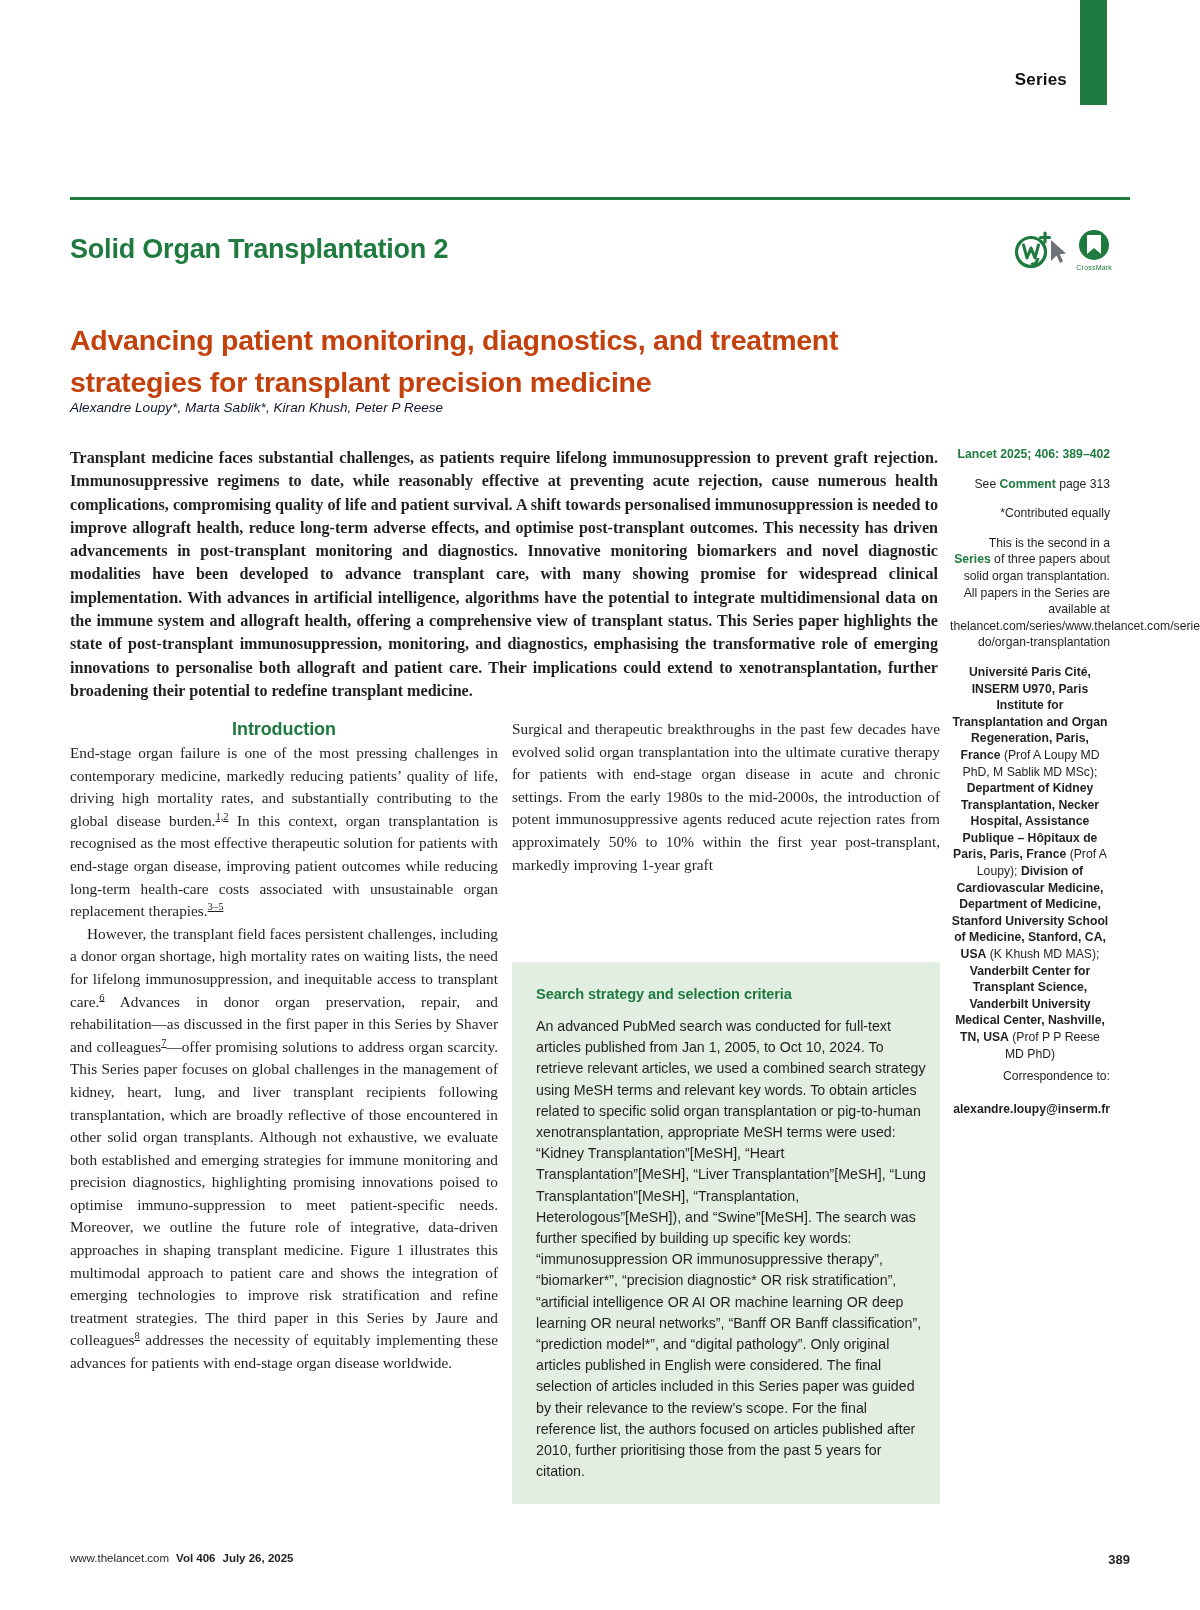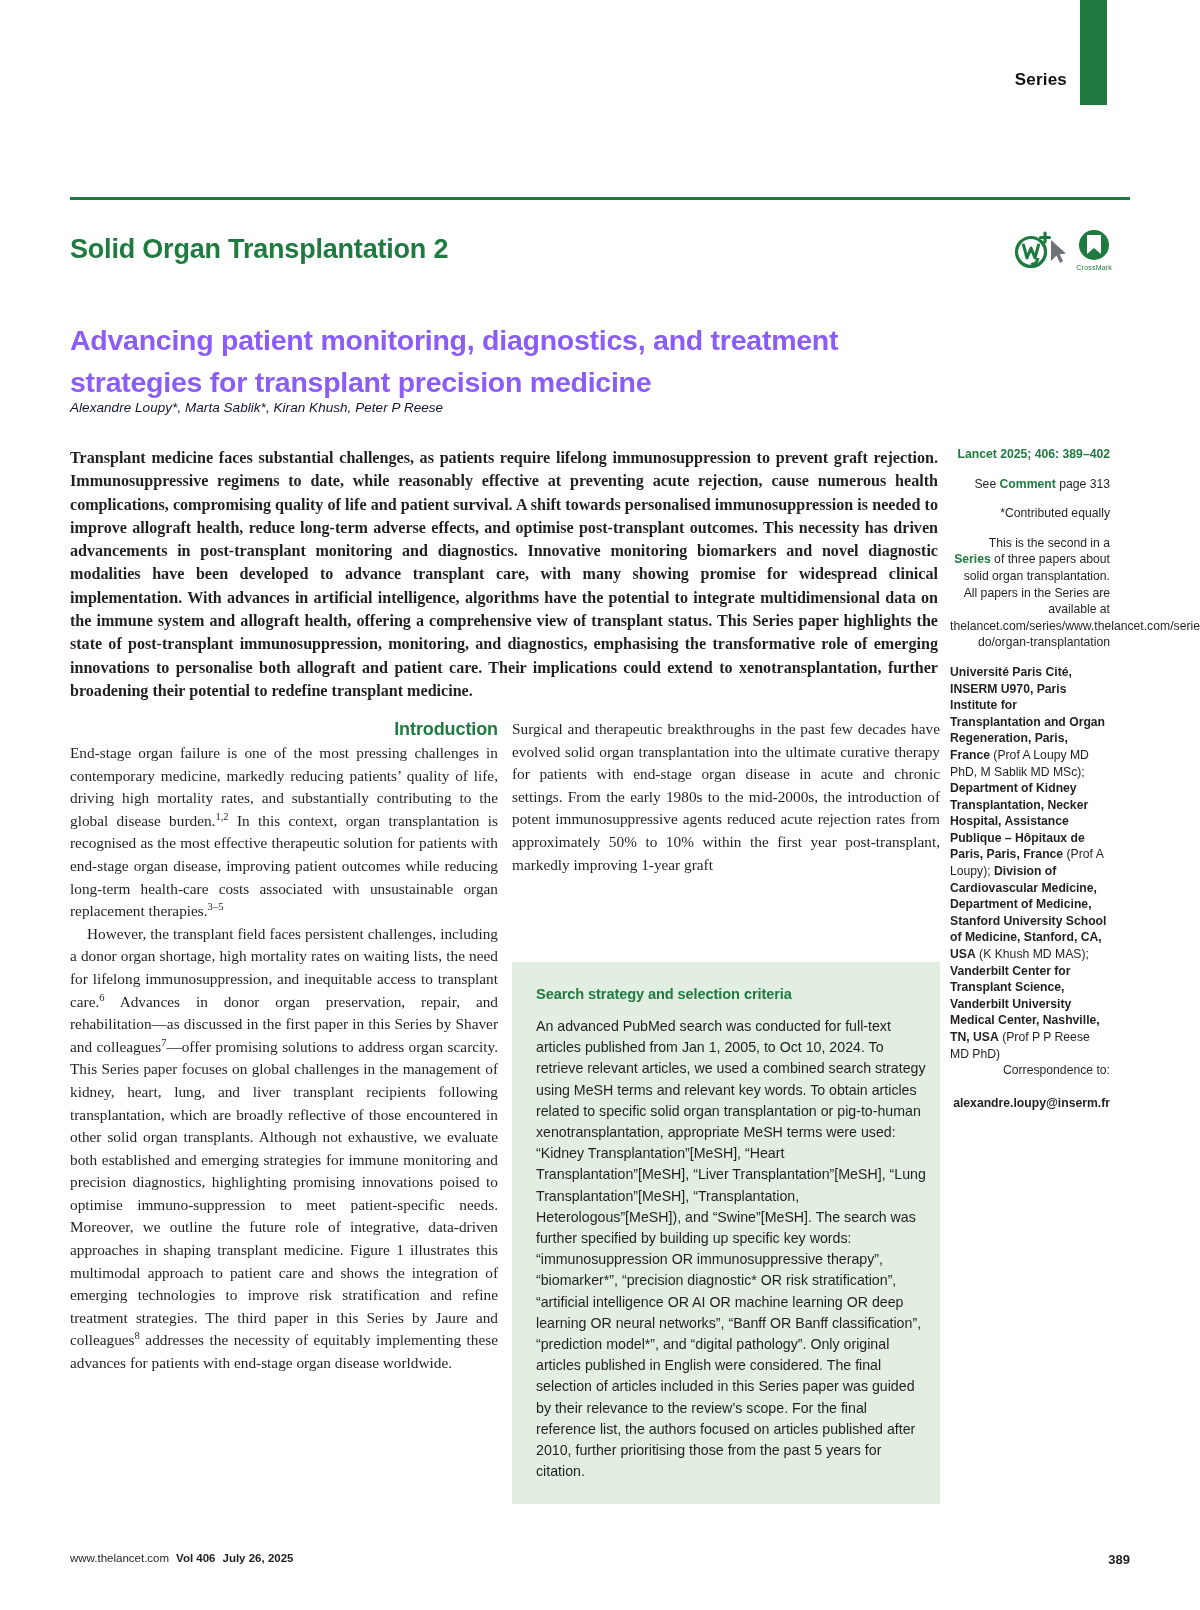--- a/index.html
+++ b/index.html
@@ -60,21 +60,21 @@
     letter-spacing: -.2px;
   }
   .article-title {
     position: absolute;
     left: 70px;
     top: 300px;
     width: 860px;
     font-size: 28.5px;
     font-weight: bold;
     line-height: 42px;
-    color: #8b5cf6;
+    color: #c2410c;
     letter-spacing: -.25px;
   }
   .authors {
     position: absolute;
     left: 70px;
     top: 400px;
     width: 700px;
     font-size: 13.5px;
     font-style: italic;
     color: #0f172a;
@@ -127,26 +127,26 @@
   .col-left  { left: 70px;  top: 718px; }
   .col-right { left: 512px; top: 718px; width: 428px; }
 
   .sec-head {
     font-family: "Liberation Sans", sans-serif;
     font-size: 18px;
     font-weight: bold;
     color: #1e7a3e;
     line-height: 23px;
     margin: 0 0 1px 0;
-    text-align: right;
+    text-align: center;
     letter-spacing: -.1px;
   }
   .col p { margin: 0; }
   .col p.indent { text-indent: 17px; }
-  sup { font-size: 69%; vertical-align: super; line-height: 0; }
+  sup { font-size: 69%; vertical-align: super; line-height: 0; text-decoration: underline; }
 
   
   .search-box {
     position: absolute;
     left: 512px;
     top: 962px;
     width: 428px;
     background: #e2eee2;
     box-sizing: border-box;
     padding: 24px 14px 22px 24px;
@@ -177,21 +177,21 @@
   }
   .rail .blk { margin-bottom: 13px; text-align: right; }
   .rail .cite {
     color: #1e7a3e;
     font-weight: bold;
     font-size: 12.2px;
   }
   .rail .green { color: #1e7a3e; font-weight: bold; }
   .rail .bold { font-weight: bold; }
   .rail .email { font-weight: bold; }
-  .rail .aff { margin-bottom: 0; }
+  .rail .aff { margin-bottom: 6px; text-align: center; }
 
   
   .footer {
     position: absolute;
     left: 70px;
     right: 70px;
     top: 1552px;
     height: 20px;
     font-size: 11.5px;
     color: #231f20;

